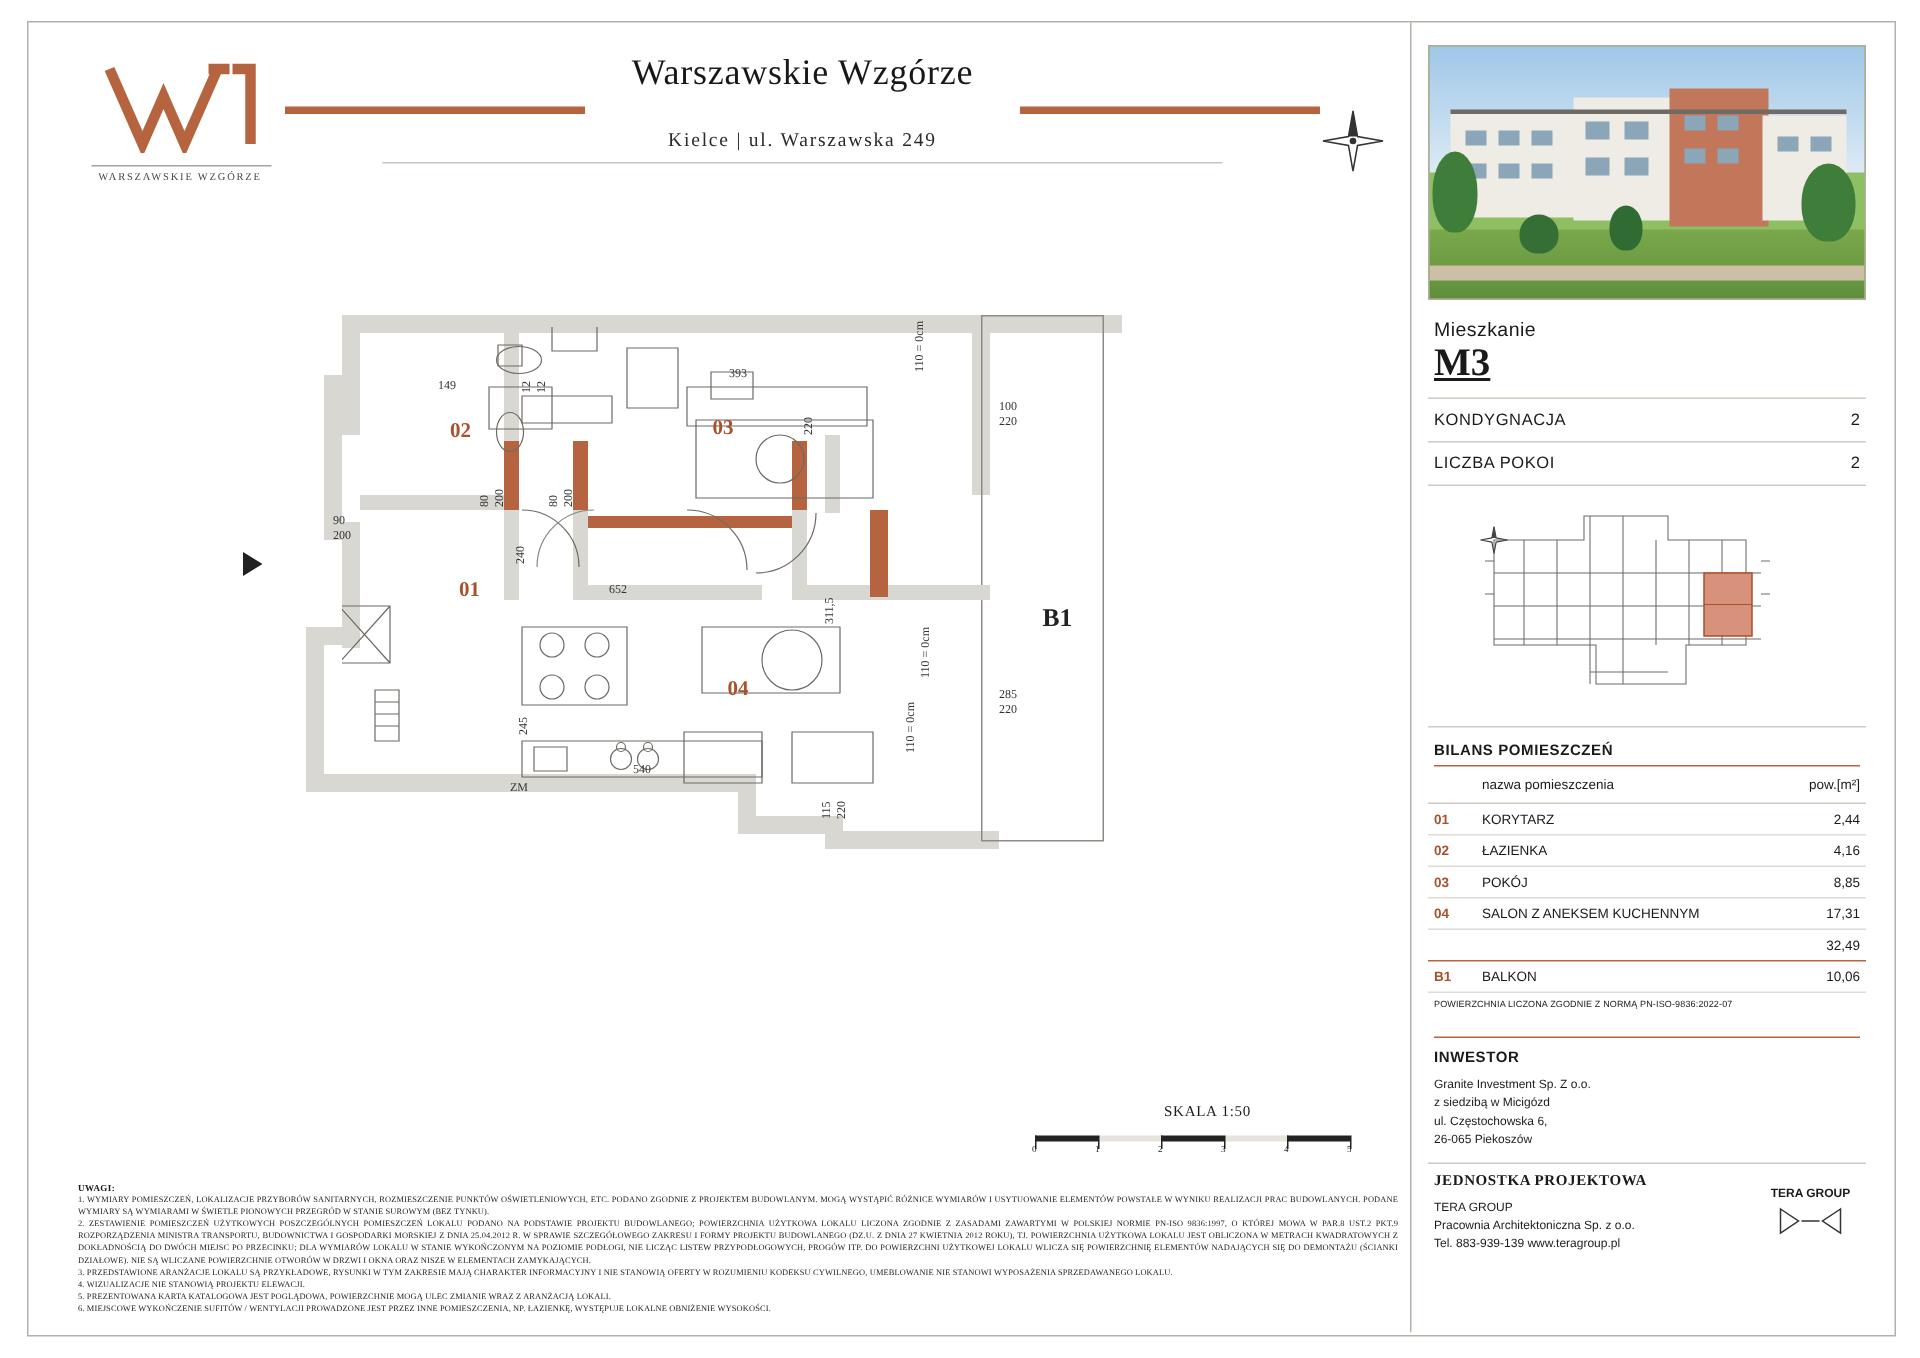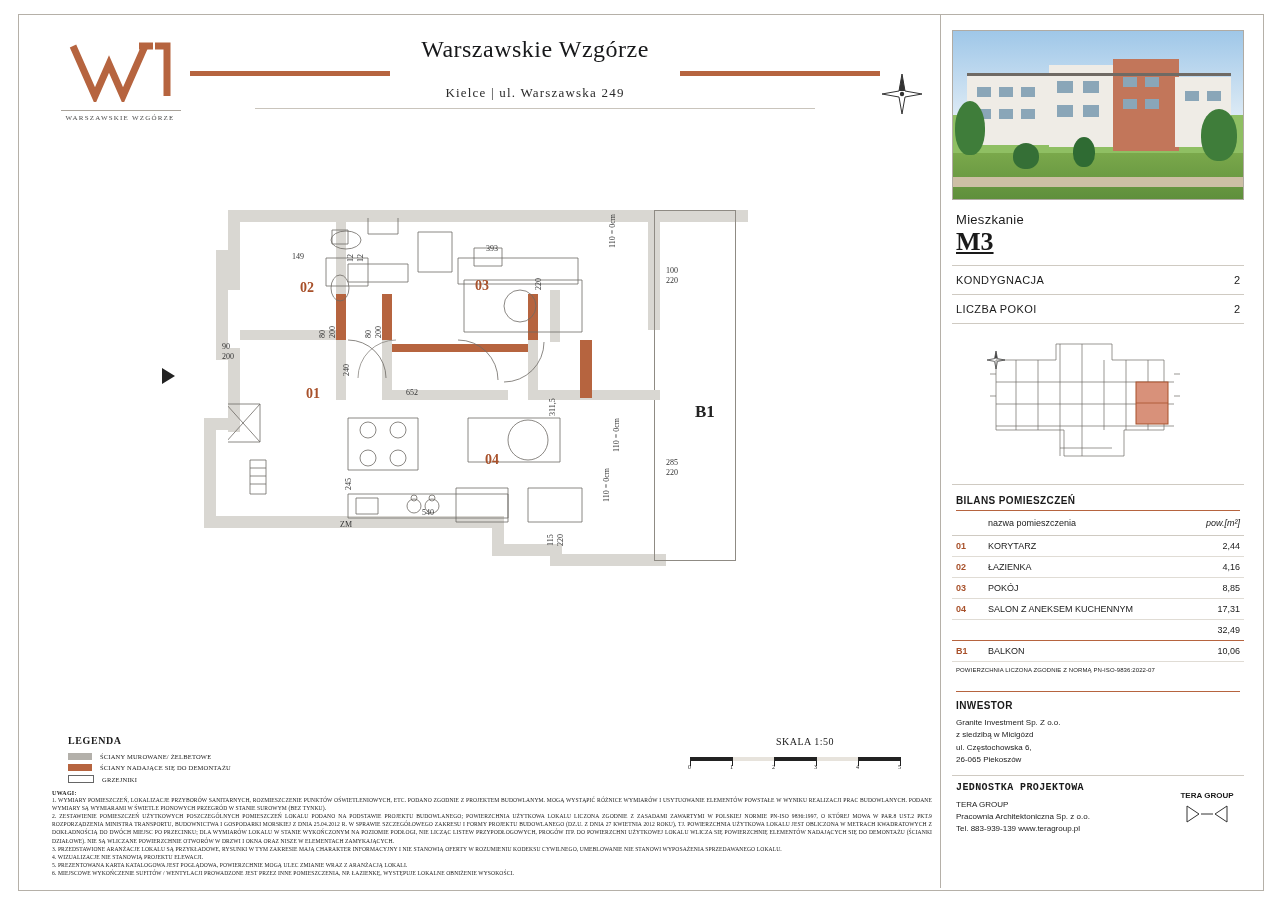--- a/index.html
+++ b/index.html
@@ -79,31 +79,31 @@
   .kv .v{font-size:11px;font-family:"Liberation Sans",sans-serif;}
 
   .mini{position:relative;height:160px;border-bottom:1px solid #cfcac2;}
   .mini svg{position:absolute;left:34px;top:6px;}
   .mini .star{position:absolute;right:8px;top:26px;width:20px;height:20px;}
 
   .bilans-t{font-size:10px;font-weight:bold;letter-spacing:.4px;padding:10px 4px 4px 4px;font-family:"Liberation Sans",sans-serif;}
   .bilans-rule{height:1px;background:#b6643f;margin:0 4px;}
   table.bil{width:100%;border-collapse:collapse;font-family:"Liberation Sans",sans-serif;}
   table.bil th{font-weight:normal;font-size:9px;text-align:left;padding:7px 4px;border-bottom:1px solid #cfcac2;}
-  table.bil th.r{text-align:right;font-style:italic;}
+  table.bil th.r{text-align:right;}
   table.bil td{font-size:9px;padding:5px 4px;border-bottom:1px solid #e0dcd5;}
   table.bil td.id{width:24px;color:#a8512b;font-weight:bold;}
   table.bil td.r{text-align:right;}
   table.bil tr.sum td{border-bottom:1px solid #b6643f;font-weight:normal;}
   .norm{font-size:6px;padding:5px 4px 0 4px;font-family:"Liberation Sans",sans-serif;letter-spacing:.1px;}
 
   .inv-rule{height:1px;background:#b6643f;margin:18px 4px 0 4px;}
   .inv-t{font-size:10px;font-weight:bold;letter-spacing:.4px;padding:8px 4px 4px 4px;font-family:"Liberation Sans",sans-serif;}
   .inv-b{font-size:8px;line-height:1.55;padding:2px 4px 8px 4px;font-family:"Liberation Sans",sans-serif;}
-  .jp-t{font-size:10px;font-weight:bold;letter-spacing:.4px;padding:6px 4px 4px 4px;border-top:1px solid #cfcac2;font-family:Liberation Mono, monospace;}
+  .jp-t{font-size:10px;font-weight:bold;letter-spacing:.4px;padding:6px 4px 4px 4px;border-top:1px solid #cfcac2;font-family:Liberation Serif, serif;}
   .jp-b{font-size:8px;line-height:1.55;padding:2px 4px 4px 4px;font-family:"Liberation Sans",sans-serif;}
   .tera{position:absolute;right:6px;bottom:10px;width:62px;text-align:center;}
   .tera .tn{font-size:8px;font-weight:bold;line-height:1.1;font-family:"Liberation Sans",sans-serif;}
   .vline{position:absolute;left:940px;top:15px;width:1px;height:873px;background:#b5b0a8;}
 </style>
 </head>
 <body>
 
 <div class="sheet">
   <div class="frame"></div>
@@ -245,35 +245,20 @@
     <div class="dim" style="left:516px;top:278px;">220</div>
     <div class="dim v" style="left:462px;top:262px;">110 = 0cm</div>
     <div class="dim v" style="left:452px;top:312px;">110 = 0cm</div>
     <div class="dim v" style="left:396px;top:356px;">115</div>
     <div class="dim v" style="left:406px;top:356px;">220</div>
     <div class="dim" style="left:272px;top:318px;">540</div>
     <div class="dim v" style="left:194px;top:300px;">245</div>
     <div class="dim" style="left:190px;top:330px;">ZM</div>
   </div>
 
-  <div class="legend">
-    <h4>LEGENDA</h4>
-    <div class="legend-row">
-      <div class="sw mur"></div>
-      <span>ŚCIANY MUROWANE/ ŻELBETOWE</span>
-    </div>
-    <div class="legend-row">
-      <div class="sw dem"></div>
-      <span>ŚCIANY NADAJĄCE SIĘ DO DEMONTAŻU</span>
-    </div>
-    <div class="legend-row">
-      <div class="sw grz"></div>
-      <span>GRZEJNIKI</span>
-    </div>
-  </div>
 
   <div class="scale">
     <div class="scale-lbl">SKALA 1:50</div>
     <div class="scalebar">
       <div class="bar" style="left:0;width:42px;"></div>
       <div class="bar" style="left:84px;width:42px;background:#222;"></div>
       <div class="bar" style="left:168px;width:42px;"></div>
       <div class="bar" style="left:42px;width:42px;background:#e7e3dc;"></div>
       <div class="bar" style="left:126px;width:42px;background:#e7e3dc;"></div>
       <div class="tick" style="left:0;"></div>

